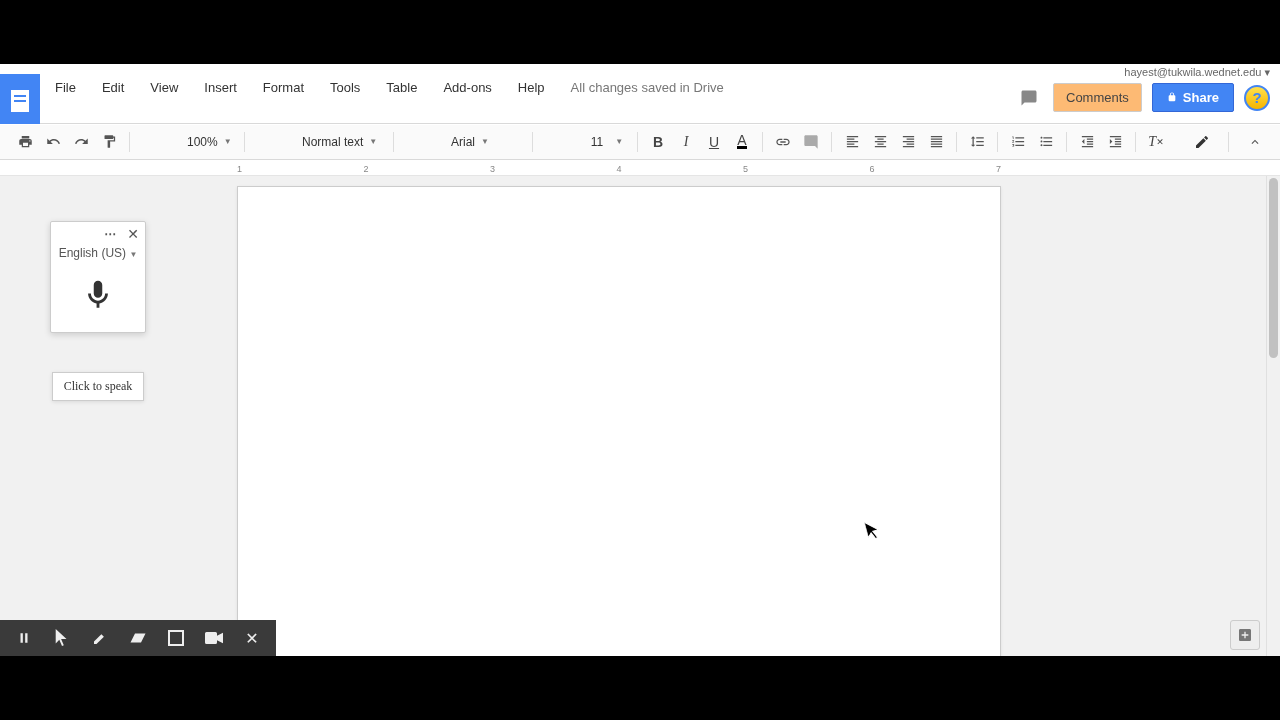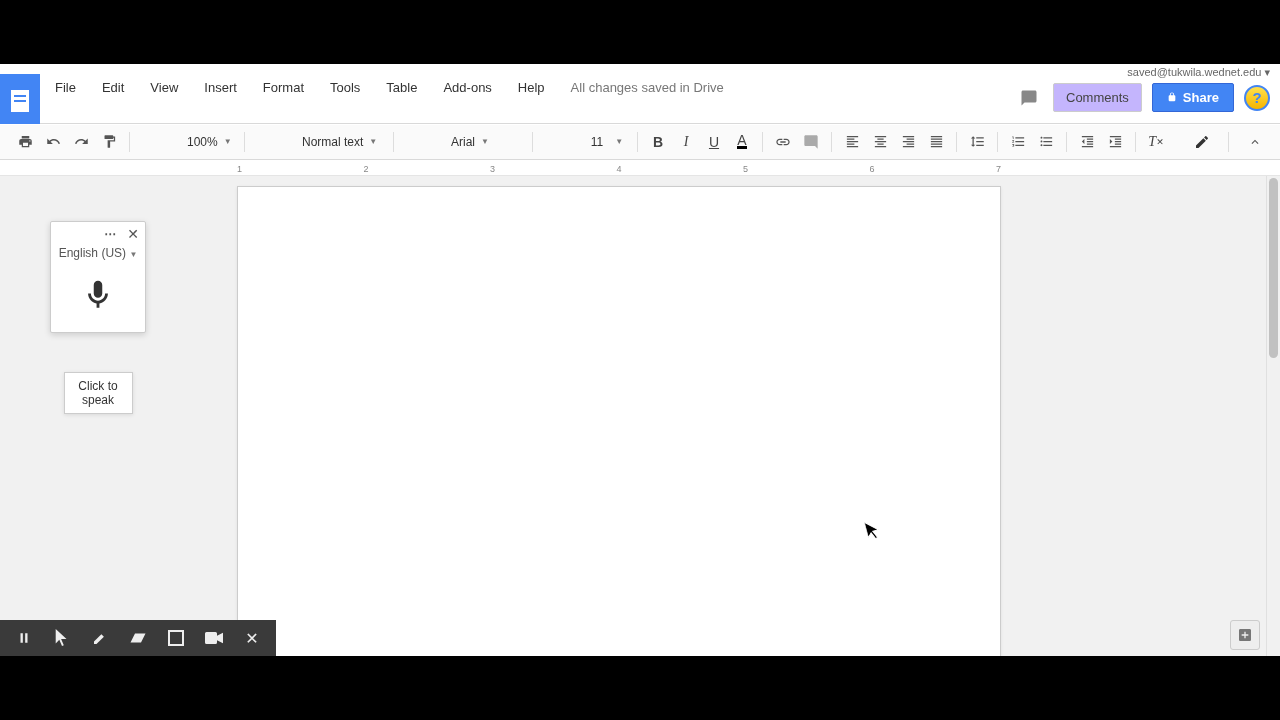--- a/index.html
+++ b/index.html
@@ -110,21 +110,21 @@
     width: 28px;
     height: 28px;
     display:flex;
     align-items:center;
     justify-content:center;
     color:#888;
     font-size:16px;
     cursor:pointer;
   }
   .btn-comments {
-    background: #c4b5fd;
+    background: #fdba74;
     border: 1px solid #ccc;
     padding: 6px 12px;
     font-size: 13px;
     border-radius: 2px;
     cursor: pointer;
     color:#444;
   }
   .btn-share {
     background: #4285f4;
     color: #fff;
@@ -317,28 +317,29 @@
     padding: 4px 0 14px 0;
     cursor:pointer;
   }
   .vp-mic svg { color:#333; }
   .vp-tooltip {
     position: absolute;
     top: 150px;
     left: 0;
     right: 0;
     margin: 0 auto;
-    width: 69px;
+    width: 92px;
     background: #fff;
     border: 1px solid #ccc;
     padding: 6px 0;
     font-size: 12px;
     text-align: center;
     color: #333;
     box-shadow: 0 1px 4px rgba(0,0,0,0.1);
+    font-family: Liberation Serif, serif;
   }
   
   .explore-btn {
     position: absolute;
     right: 20px;
     bottom: 6px;
     width: 30px;
     height: 30px;
     background: #eee;
     border: 1px solid #ccc;
@@ -401,21 +402,21 @@
         <span>Insert</span>
         <span>Format</span>
         <span>Tools</span>
         <span>Table</span>
         <span>Add-ons</span>
         <span>Help</span>
         <span class="save-status">All changes saved in Drive</span>
       </div>
     </div>
     <div class="header-right">
-      <div class="user-email"><span>saved@tukwila.wednet.edu</span> ▾</div>
+      <div class="user-email"><span>hayest@tukwila.wednet.edu</span> ▾</div>
       <div class="header-right-buttons">
         <div class="comments-icon-btn">
           <svg width="18" height="18" viewBox="0 0 24 24" fill="#888">
               <path d="M20 2H4c-1.1 0-2 .9-2 2v18l4-4h14c1.1 0 2-.9 2-2V4c0-1.1-.9-2-2-2z"></path>
             </svg>
         </div>
         <button class="btn-comments">Comments</button>
         <button class="btn-share">
           <span class="lock-icon">
             <svg width="10" height="12" viewBox="0 0 24 24" fill="#fff">

